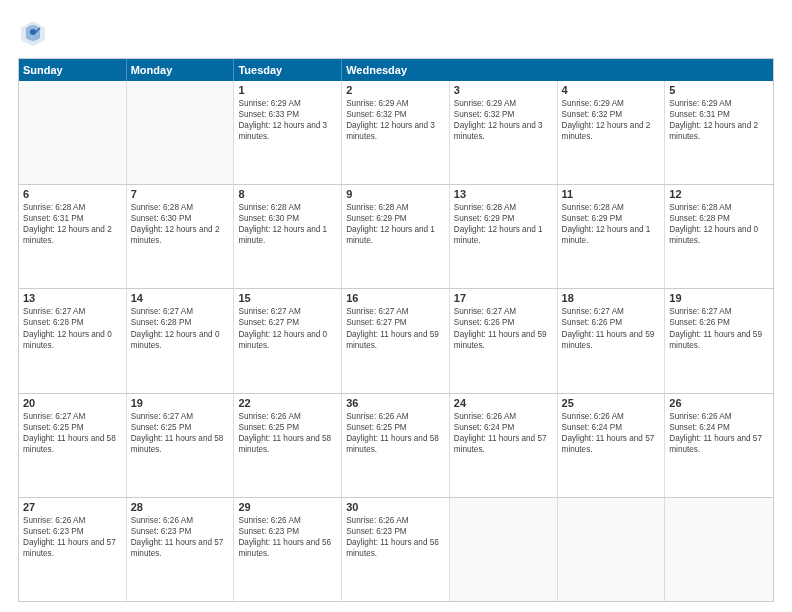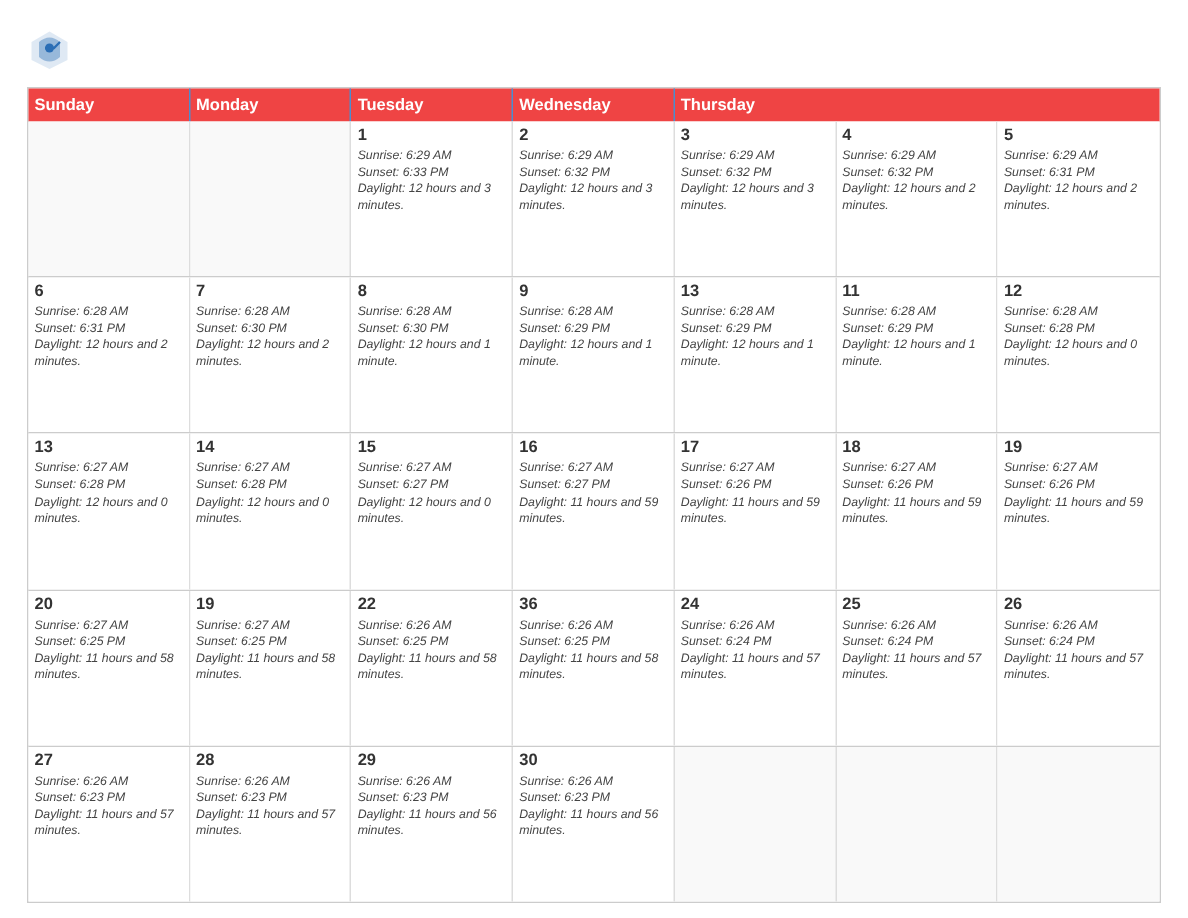--- a/index.html
+++ b/index.html
@@ -62,21 +62,21 @@
     }
     .calendar {
       flex: 1;
       display: flex;
       flex-direction: column;
       border: 1px solid #ccc;
     }
     .cal-header {
       display: grid;
       grid-template-columns: repeat(7, 1fr);
-      background: #ef4444;
+      background: #0369a1;
     }
     .cal-header-cell {
       color: #fff;
       font-size: 11px;
       font-weight: bold;
       padding: 5px 4px;
       text-align: left;
       border-right: 1px solid #4a8dd0;
     }
     .cal-header-cell:last-child { border-right: none; }
@@ -107,21 +107,20 @@
     .day-num {
       font-size: 11px;
       font-weight: bold;
       color: #333;
       margin-bottom: 2px;
     }
     .day-info {
       color: #444;
       font-size: 8.2px;
       line-height: 1.35;
-      font-style: italic;
     }
   </style>
 </head>
 <body>
 
 <div class="page">
   <div class="header">
     <div class="logo">
       <svg class="logo-icon" viewBox="0 0 30 30">
         <polygon points="15,3 27,10 27,22 15,28 3,22 3,10" fill="#2a6db5" opacity="0.15"></polygon>
@@ -139,21 +138,20 @@
       <p></p>
     </div>
   </div>
 
   <div class="calendar">
     <div class="cal-header">
     <div class="cal-header-cell">Sunday</div>
         <div class="cal-header-cell">Monday</div>
         <div class="cal-header-cell">Tuesday</div>
         <div class="cal-header-cell">Wednesday</div>
-        <div class="cal-header-cell">Thursday</div>
       </div>
     <div class="cal-body">
     <div class="cal-row">
           <div class="cal-cell empty"></div>
           <div class="cal-cell empty"></div>
           <div class="cal-cell">
             <div class="day-num">1</div>
             <div class="day-info" style="white-space: pre-line;">Sunrise: 6:29 AM
 Sunset: 6:33 PM
 Daylight: 12 hours and 3 minutes.</div>

